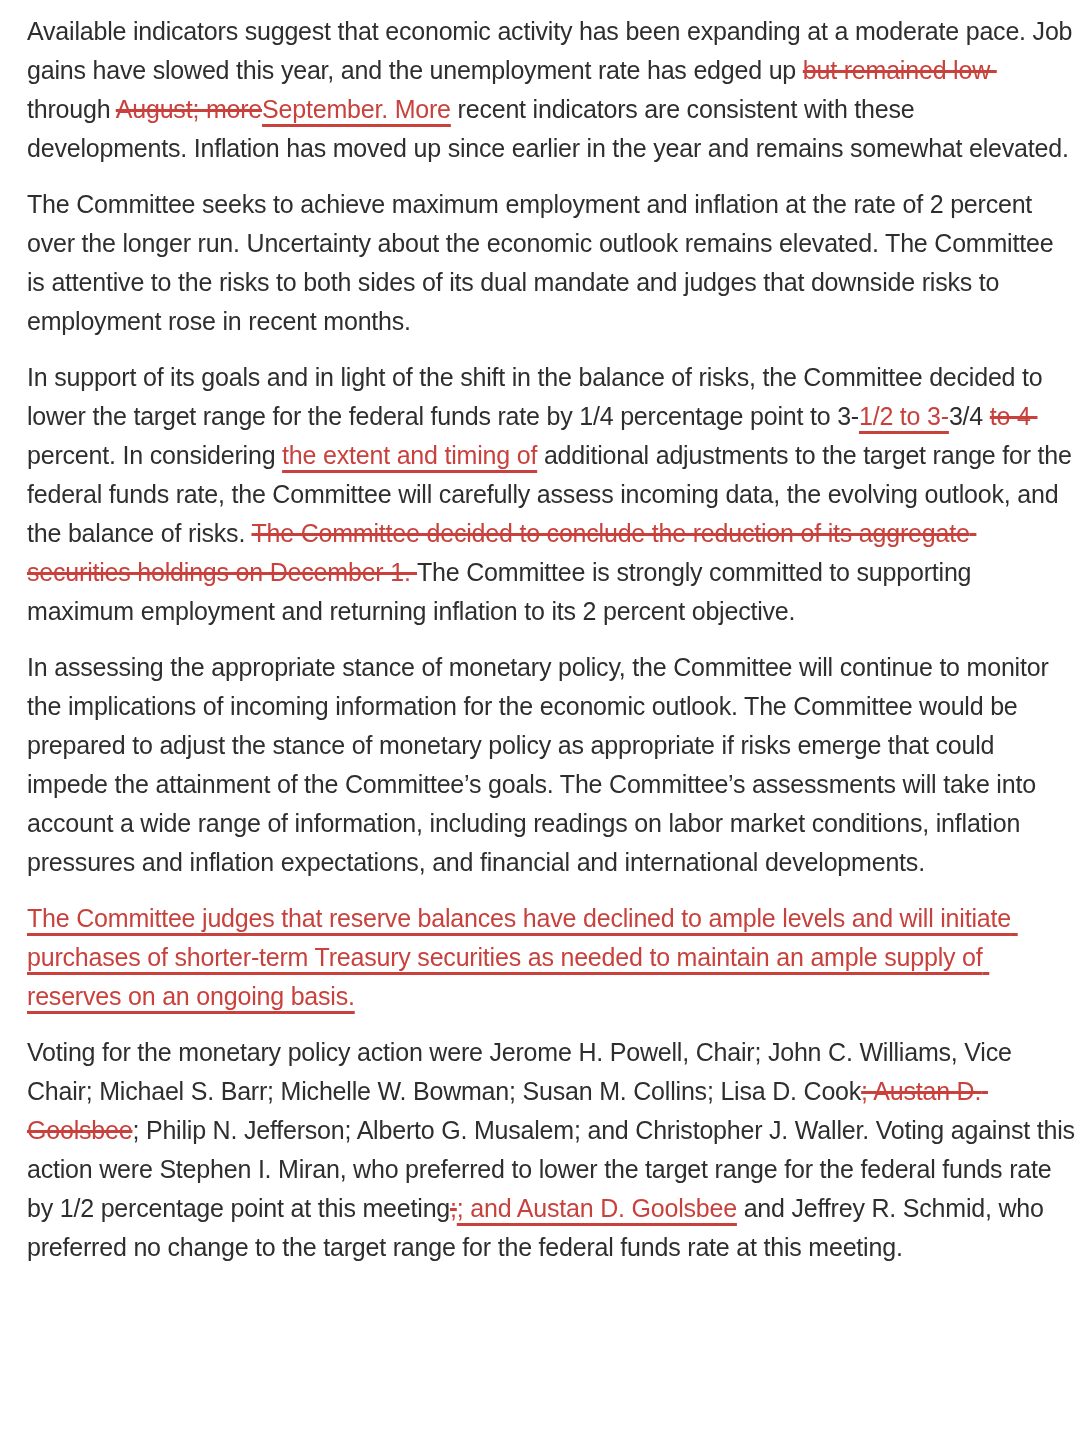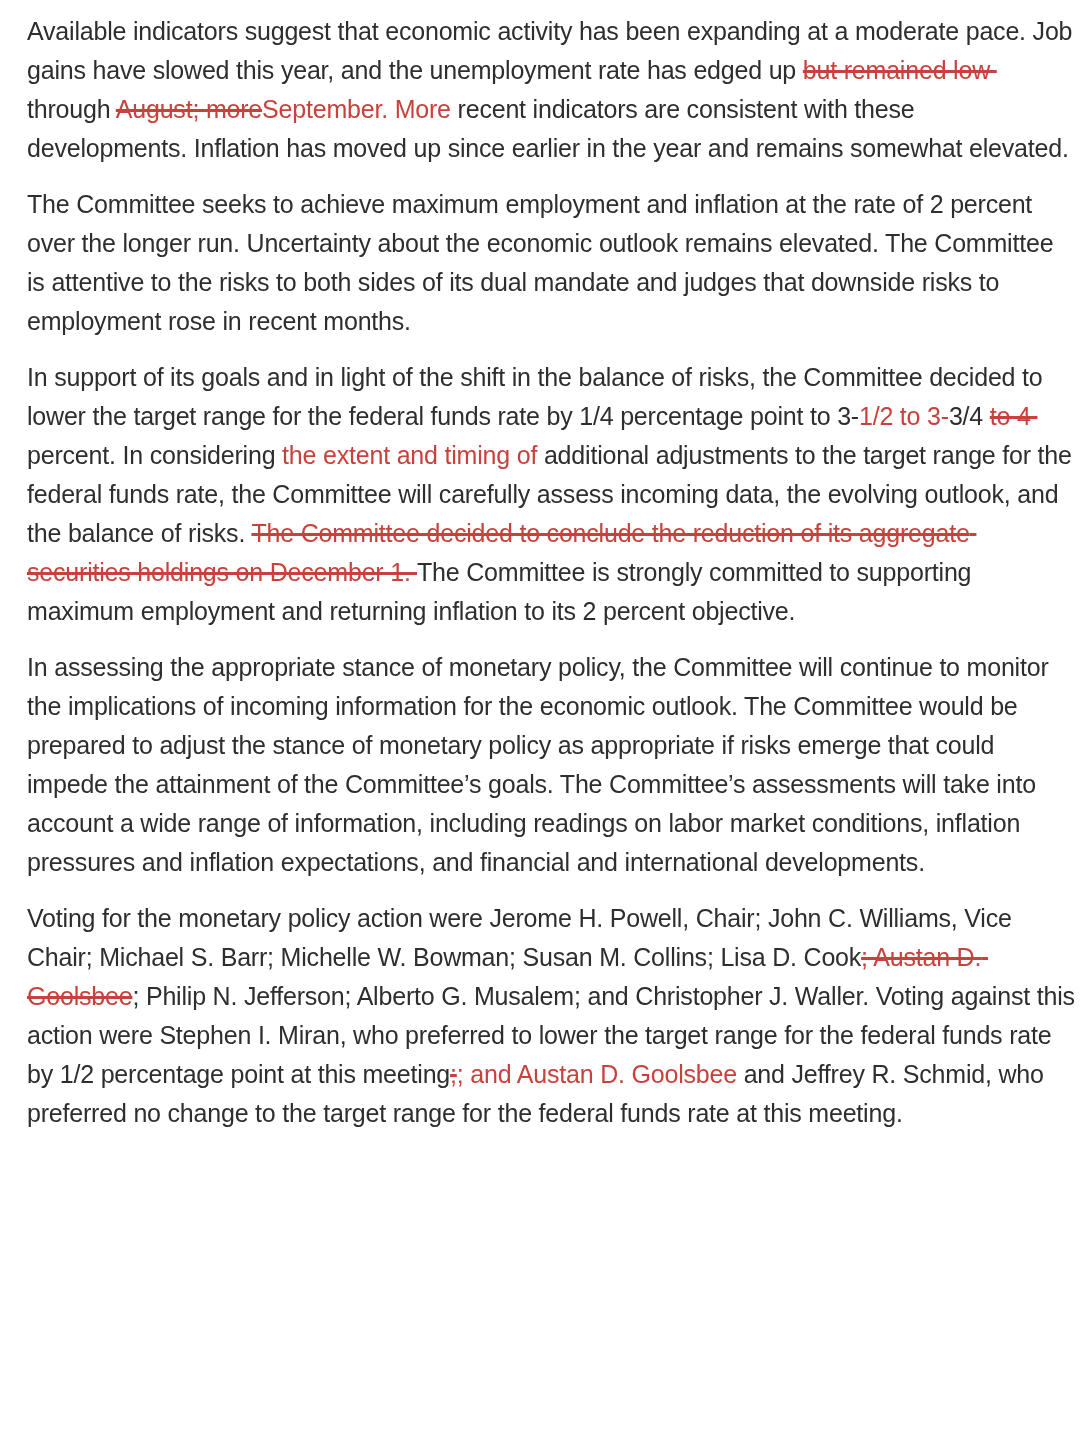--- a/index.html
+++ b/index.html
@@ -31,27 +31,29 @@
     white-space: pre-wrap;
     margin-top: 41px;
   }
   .run.del {
     color: var(--edit-red, #c9413c);
     text-decoration: line-through;
     text-decoration-thickness: 2.5px;
   }
   .run.ins {
     color: var(--edit-red, #c9413c);
+    text-decoration: underline;
     text-decoration-thickness: 2.5px;
     text-underline-offset: 6px;
     text-align: right;
   }
 </style>
 </head>
 <body style="background: rgb(255, 255, 255);">
 
 <main class="doc" id="doc" style="--text-color: #2e2e2e; --edit-red: #c9413c;">
     <p><span class="run">Available indicators suggest that economic activity has been expanding at a moderate pace. Job gains have slowed this year, and the unemployment rate has edged up </span><span class="run del">but remained low </span><span class="run">through </span><span class="run del">August; more</span><span class="run ins">September. More</span><span class="run"> recent indicators are consistent with these developments. Inflation has moved up since earlier in the year and remains somewhat elevated.</span></p>
     <p><span class="run">The Committee seeks to achieve maximum employment and inflation at the rate of 2 percent over the longer run. Uncertainty about the economic outlook remains elevated. The Committee is attentive to the risks to both sides of its dual mandate and judges that downside risks to employment rose in recent months.</span></p>
     <p><span class="run">In support of its goals and in light of the shift in the balance of risks, the Committee decided to lower the target range for the federal funds rate by 1/4 percentage point to 3-</span><span class="run ins">1/2 to 3-</span><span class="run">3/4 </span><span class="run del">to 4 </span><span class="run">percent. In considering </span><span class="run ins">the extent and timing of</span><span class="run"> additional adjustments to the target range for the federal funds rate, the Committee will carefully assess incoming data, the evolving outlook, and the balance of risks. </span><span class="run del">The Committee decided to conclude the reduction of its aggregate securities holdings on December 1. </span><span class="run">The Committee is strongly committed to supporting maximum employment and returning inflation to its 2 percent objective.</span></p>
     <p><span class="run">In assessing the appropriate stance of monetary policy, the Committee will continue to monitor the implications of incoming information for the economic outlook. The Committee would be prepared to adjust the stance of monetary policy as appropriate if risks emerge that could impede the attainment of the Committee’s goals. The Committee’s assessments will take into account a wide range of information, including readings on labor market conditions, inflation pressures and inflation expectations, and financial and international developments.</span></p>
+    <p><span class="run ins">The Committee judges that reserve balances have declined to ample levels and will initiate purchases of shorter-term Treasury securities as needed to maintain an ample supply of reserves on an ongoing basis.</span></p>
     <p><span class="run">Voting for the monetary policy action were Jerome H. Powell, Chair; John C. Williams, Vice Chair; Michael S. Barr; Michelle W. Bowman; Susan M. Collins; Lisa D. Cook</span><span class="run del">; Austan D. Goolsbee</span><span class="run">; Philip N. Jefferson; Alberto G. Musalem; and Christopher J. Waller. Voting against this action were Stephen I. Miran, who preferred to lower the target range for the federal funds rate by 1/2 percentage point at this meeting</span><span class="run del">;</span><span class="run ins">; and Austan D. Goolsbee</span><span class="run"> and Jeffrey R. Schmid, who preferred no change to the target range for the federal funds rate at this meeting.</span></p>
   </main>
 
 </body></html>

